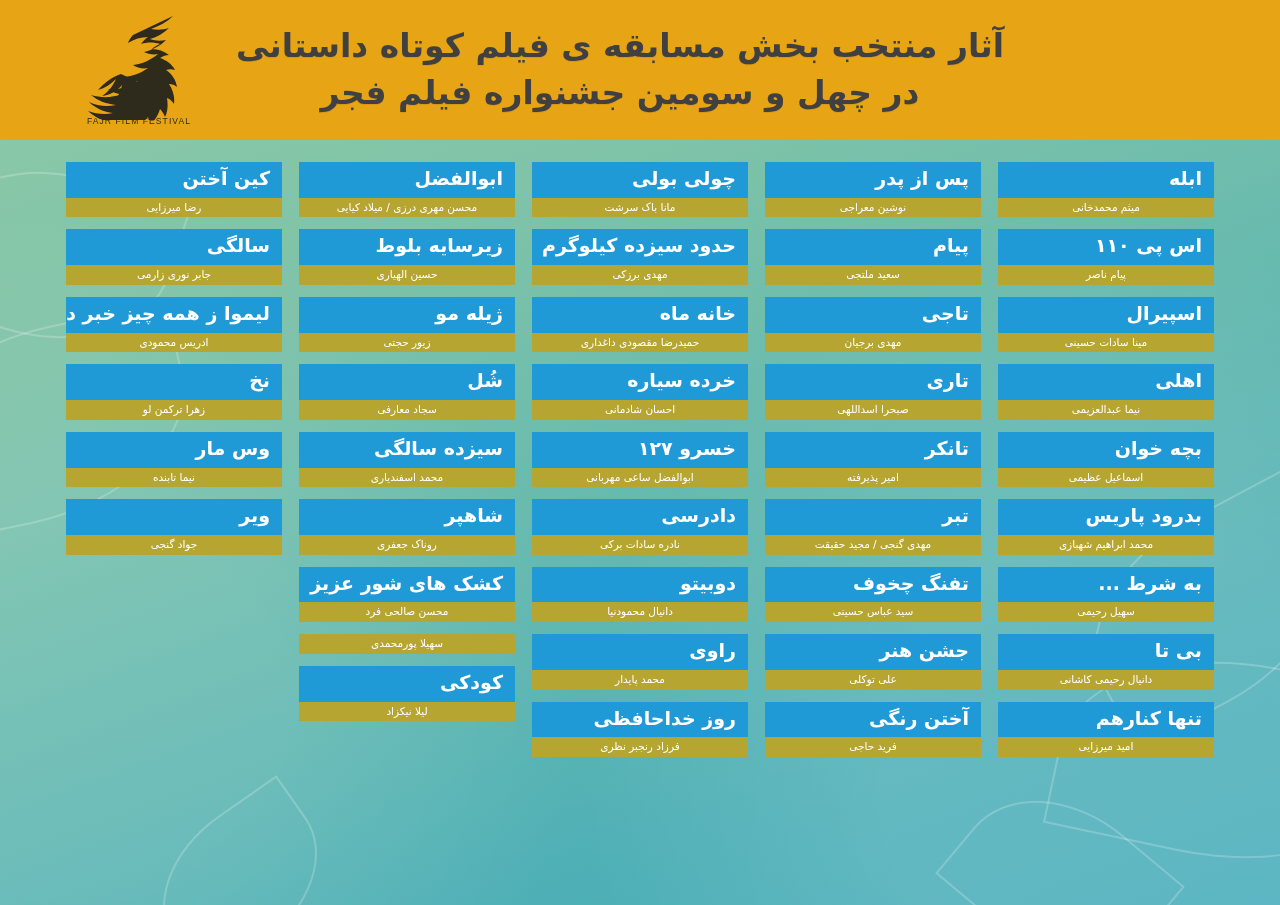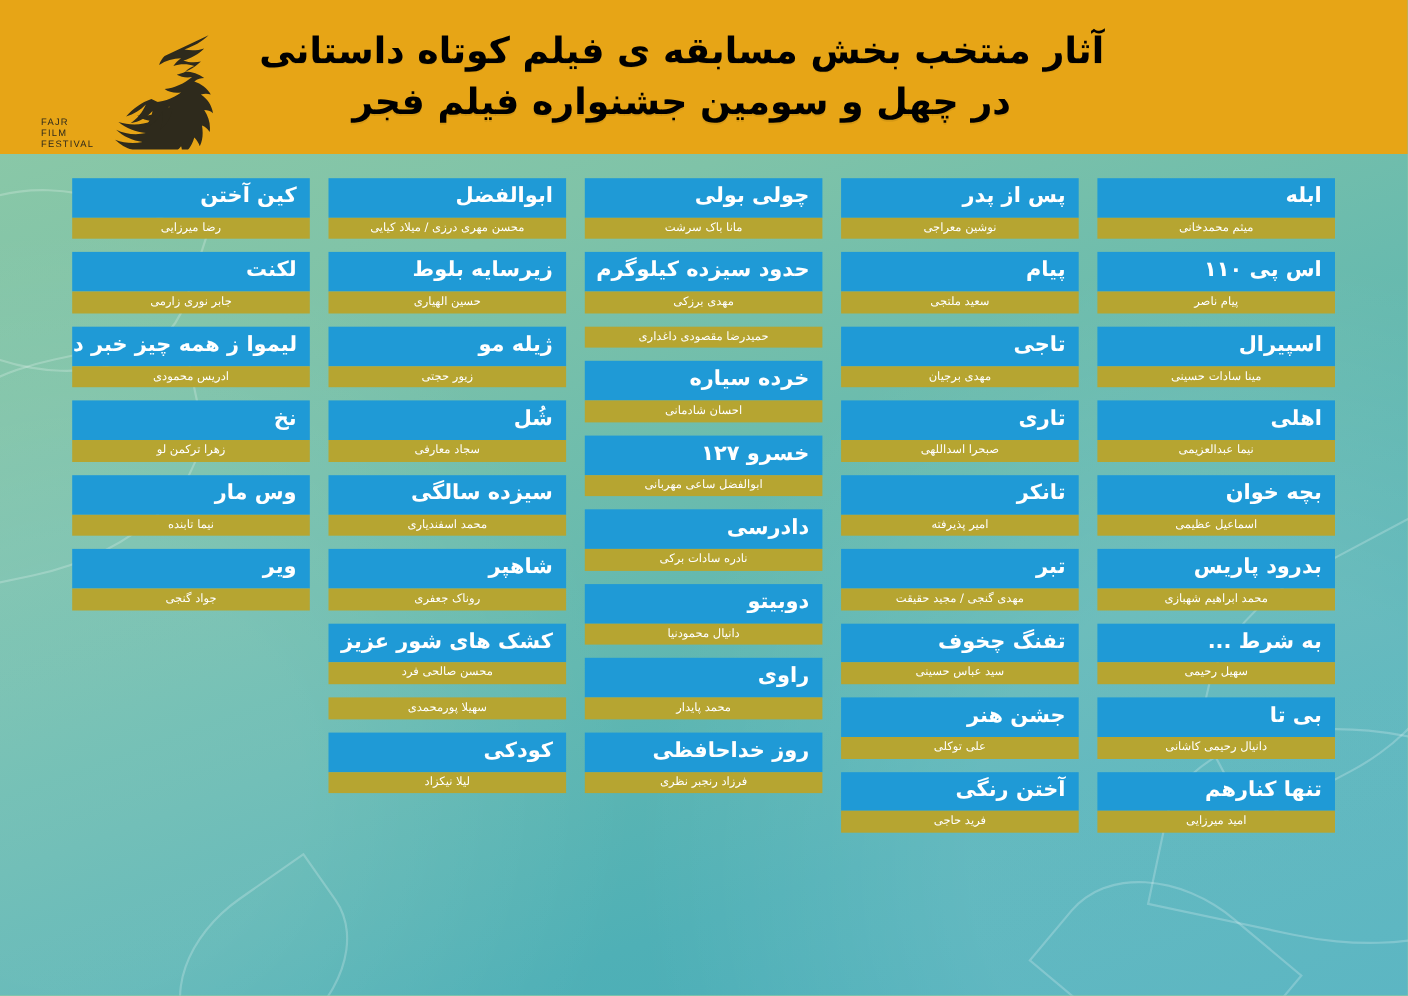--- a/index.html
+++ b/index.html
@@ -32,34 +32,34 @@
 
   
   #header {
     position:relative;
     height:140px;
     background:#e7a516;
     display:flex; align-items:center; justify-content:center;
     overflow:hidden;
   }
   #header-title {
-    color:#000000;
+    color:#404040;
     font-size:33px;
     font-weight:bold;
     line-height:1.42;
     text-align:center;
     letter-spacing:0px;
     padding-right:40px;
     text-shadow:0 1px 0 rgba(0,0,0,0.07);
   }
   #logo-wrap {
     position:absolute;
-    left:76px; top:8px;
+    left:64px; top:8px;
     width:150px; height:128px;
-    display:flex; flex-direction:row; align-items:flex-end; justify-content:flex-start;
+    display:flex; flex-direction:column; align-items:center; justify-content:flex-start;
   }
   #logo-wrap svg { display:block; }
   #logo-caption {
     margin-top:-4px;
     font-size:8.5px; letter-spacing:1.1px; color:#2e2a1c;
     font-family:"Liberation Sans", sans-serif;
     direction:ltr;
   }
 
   
@@ -205,20 +205,21 @@
     <div class="column">
       <div class="card">
         <div class="film-title">چولی بولی</div>
         <div class="film-maker">مانا باک سرشت</div>
       </div>
       <div class="card">
         <div class="film-title">حدود سیزده کیلوگرم</div>
         <div class="film-maker">مهدی برزکی</div>
       </div>
       <div class="card">
+        <div class="film-title">خانه ماه</div>
         <div class="film-maker">حمیدرضا مقصودی داغداری</div>
       </div>
       <div class="card">
         <div class="film-title">خرده سیاره</div>
         <div class="film-maker">احسان شادمانی</div>
       </div>
       <div class="card">
         <div class="film-title">خسرو ۱۲۷</div>
         <div class="film-maker">ابوالفضل ساعی مهربانی</div>
       </div>
@@ -275,21 +276,21 @@
         <div class="film-title">کودکی</div>
         <div class="film-maker">لیلا نیکزاد</div>
       </div>
     </div>
     <div class="column">
       <div class="card">
         <div class="film-title">کین آختن</div>
         <div class="film-maker">رضا میرزایی</div>
       </div>
       <div class="card">
-        <div class="film-title">لکنت</div>
+        <div class="film-title">سالگی</div>
         <div class="film-maker">جابر نوری زارمی</div>
       </div>
       <div class="card">
         <div class="film-title">لیموا ز همه چیز خبر داشت</div>
         <div class="film-maker">ادریس محمودی</div>
       </div>
       <div class="card">
         <div class="film-title">نخ</div>
         <div class="film-maker">زهرا ترکمن لو</div>
       </div>

